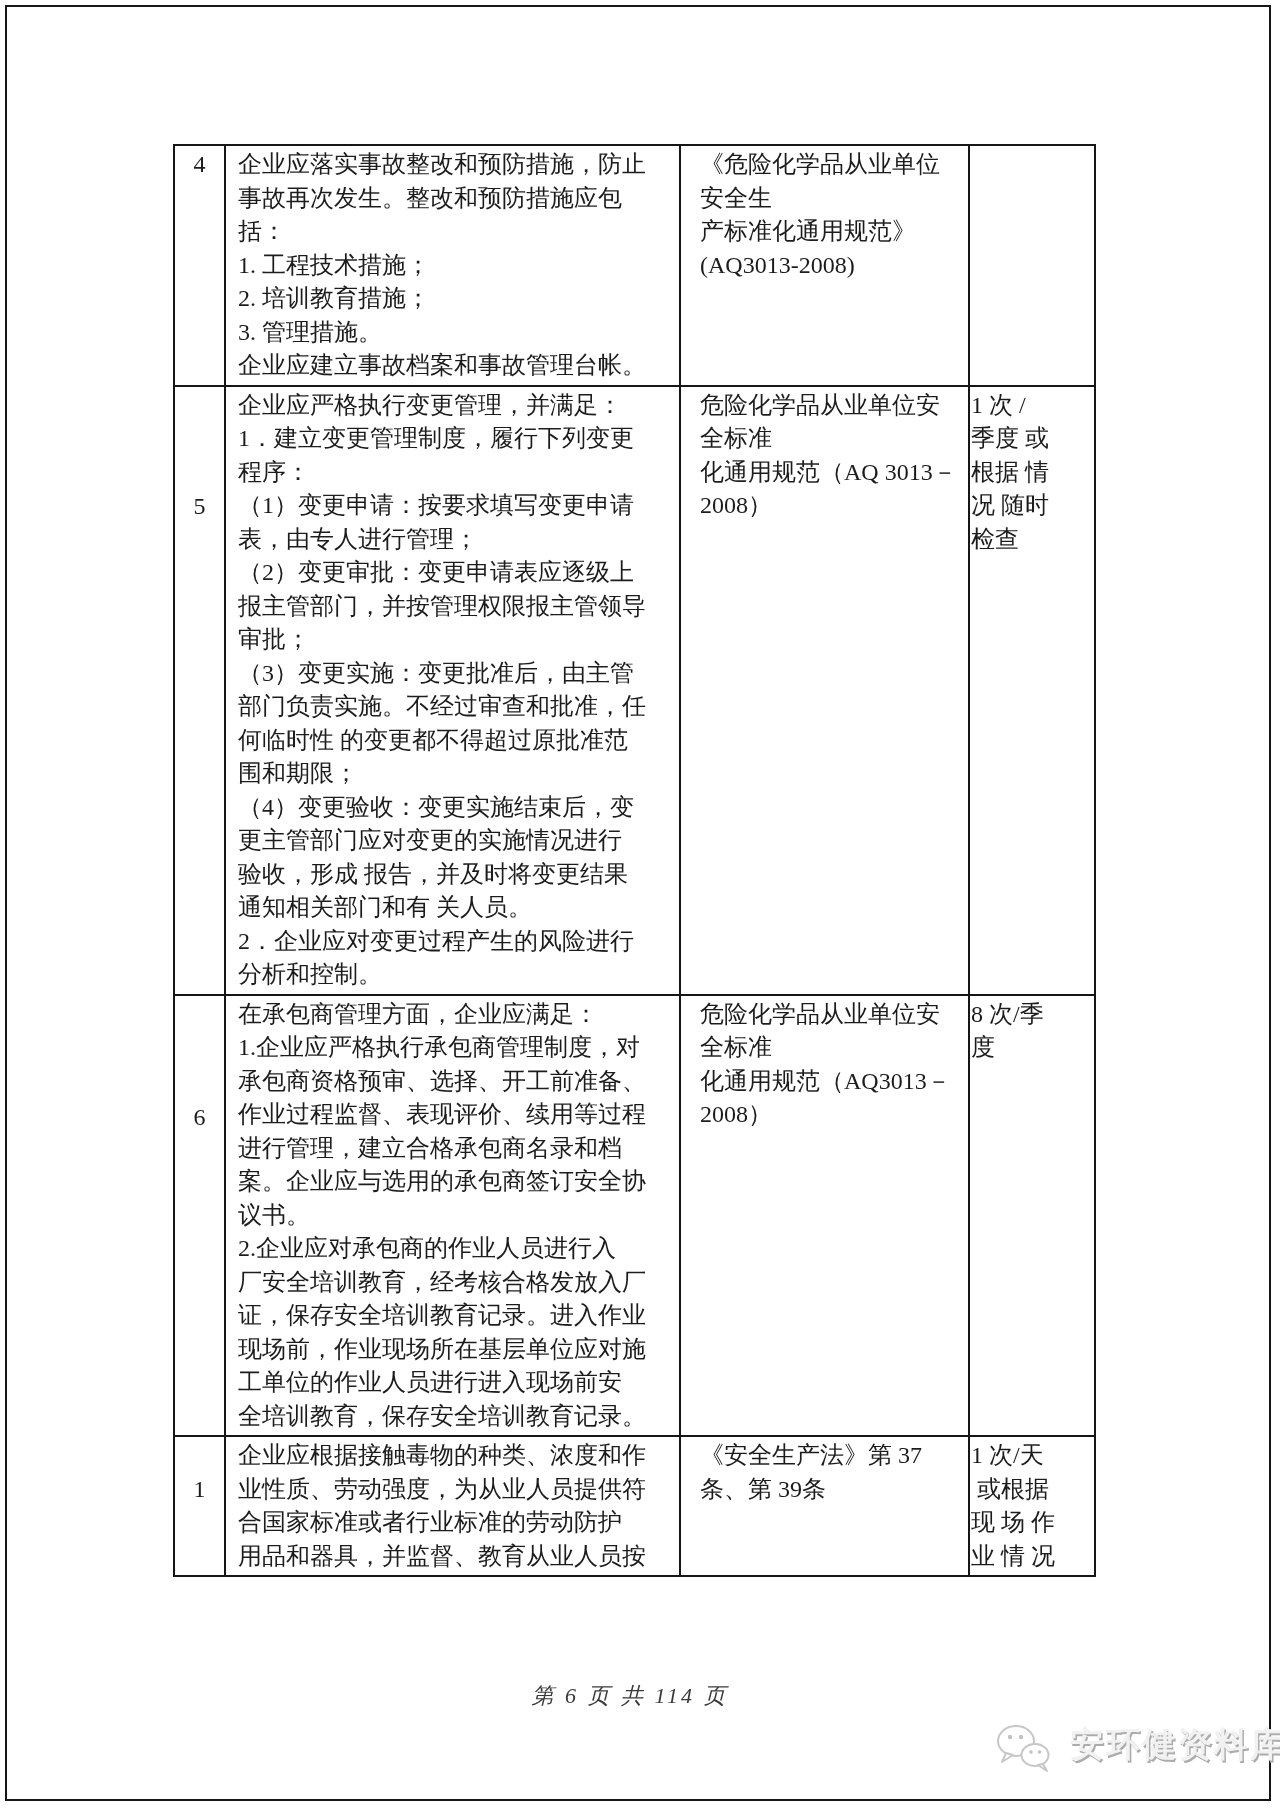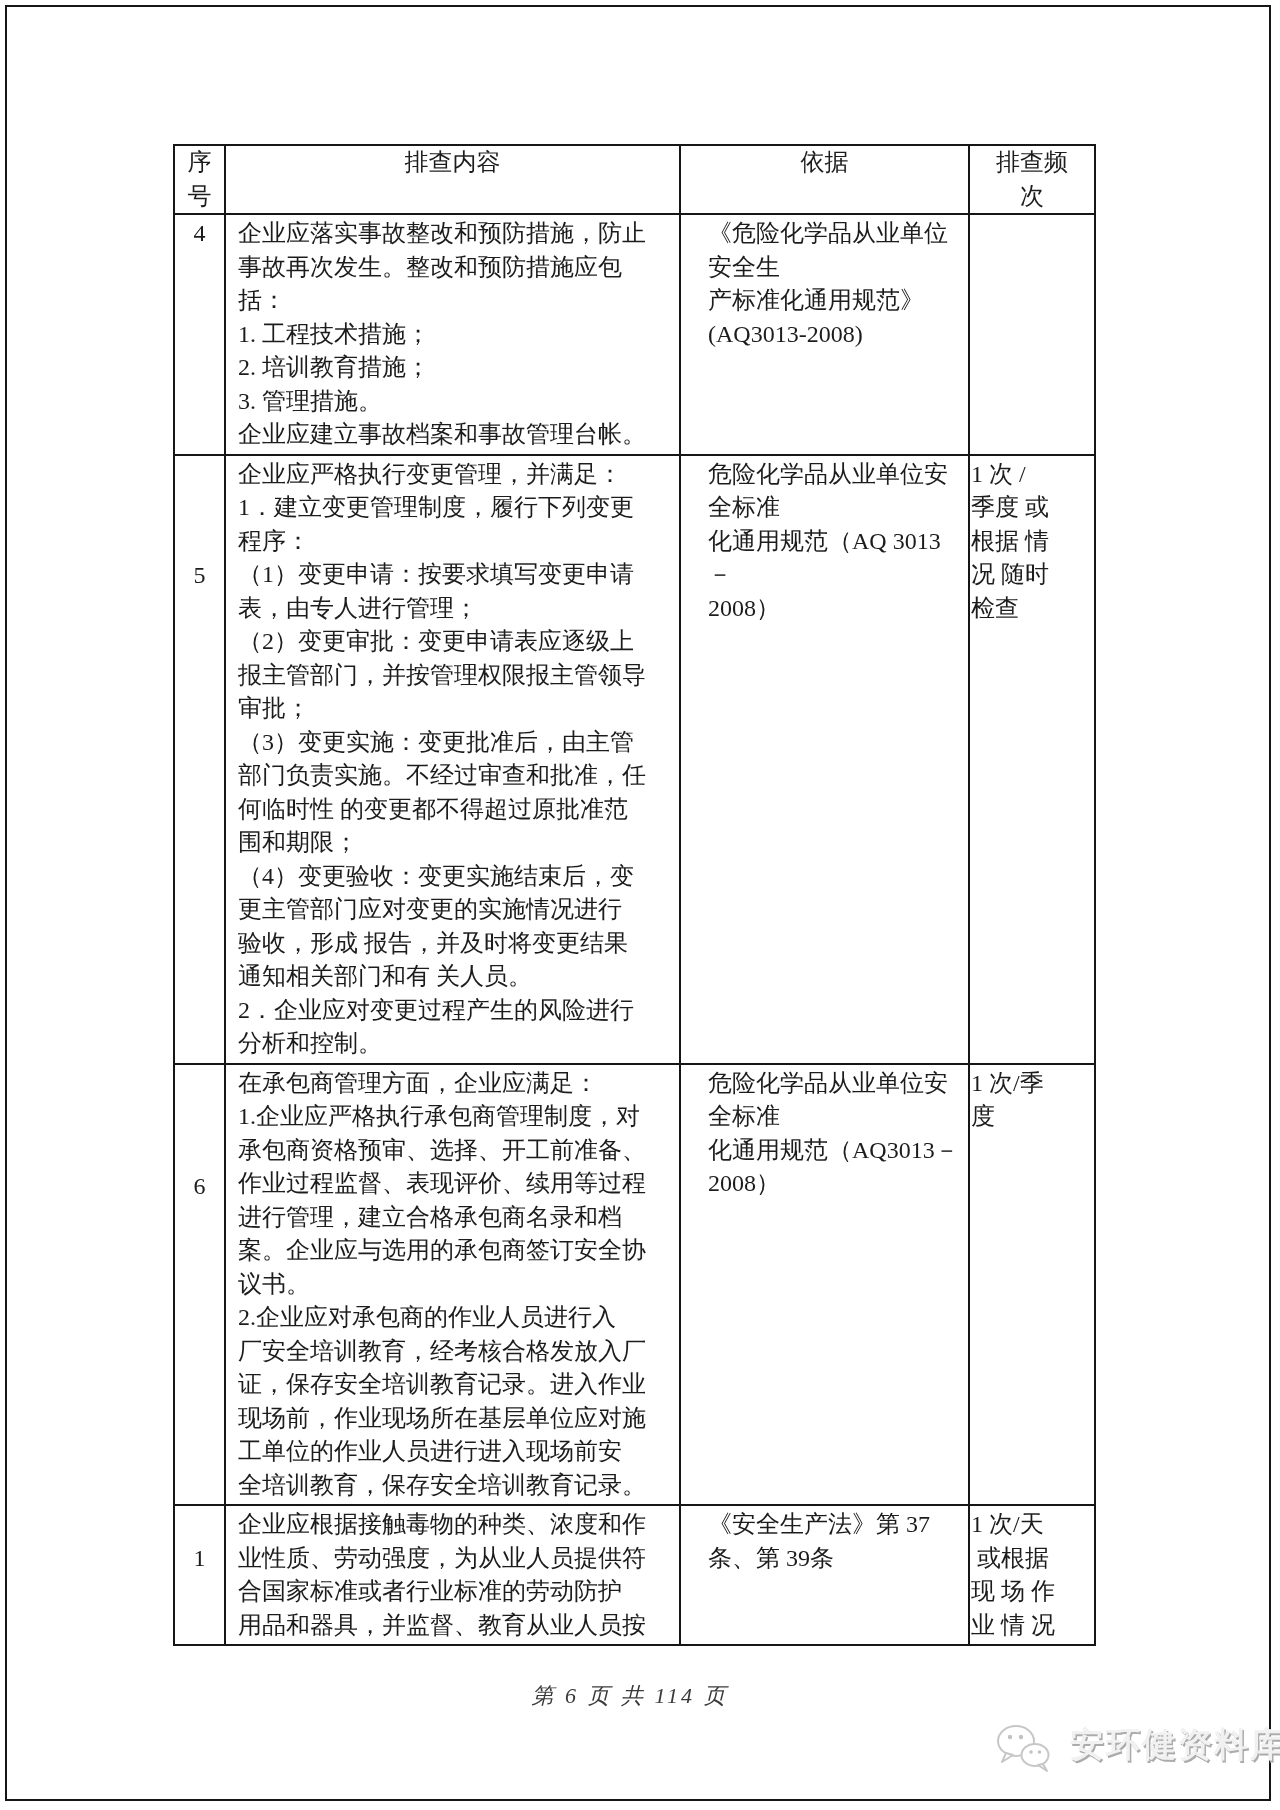--- a/index.html
+++ b/index.html
@@ -22,21 +22,21 @@
     box-sizing:border-box; overflow:hidden;
   }
   th.h { text-align:center; vertical-align:middle; font-weight:bold; font-size:25px; height:68px; padding:0; }
   .vstack1 { display:inline-block; width:1.1em; white-space:normal; }
   .vstack3 { display:inline-block; width:3.2em; white-space:normal; }
   td.no { text-align:center; padding:2px 0 0 0; font-size:25px; }
   td.no.off100 { padding-top:103px; }
   td.no.off105 { padding-top:105px; }
   td.no.off36  { padding-top:36px; }
   td.content { padding:2px 16px 2px 12px; }
-  td.basis   { padding:2px 6px 2px 27px; }
+  td.basis   { padding:2px 6px 2px 19px; }
   td.freq    { padding:2px 4px 2px 1px; }
   .cell-text { white-space:pre-wrap; word-break:break-word; }
   td.section { font-weight:bold; font-size:25px; padding:1px 8px 1px 6px; height:37px; vertical-align:middle; }
   .footer {
     position:absolute; left:0; top:1681px; width:1260px; text-align:center;
     font-size:22px; color:#3a3a3a; letter-spacing:3px;font-style:italic;
   }
   .watermark {
     position:absolute; left:994px; top:1722px; display:flex; align-items:flex-start; gap:18px;
   }
@@ -53,26 +53,20 @@
   <div class="frame"></div>
 
   <table class="checklist">
     <colgroup>
       <col style="width:51px">
         <col style="width:455px">
         <col style="width:289px">
         <col style="width:126px">
     </colgroup>
     <tbody>
-        <tr>
-      <th class="h"><span class="vstack1">序号</span></th>
-      <th class="h"><span>排查内容</span></th>
-      <th class="h"><span>依据</span></th>
-      <th class="h"><span class="vstack3">排查频次</span></th>
-    </tr>
 
     <tr>
       <td class="no">4</td>
       <td class="content">
             <div class="cell-text">企业应落实事故整改和预防措施，防止
 事故再次发生。整改和预防措施应包
 括：
 1. 工程技术措施；
 2. 培训教育措施；
 3. 管理措施。
@@ -143,21 +137,21 @@
 工单位的作业人员进行进入现场前安
 全培训教育，保存安全培训教育记录。</div>
           </td>
       <td class="basis">
             <div class="cell-text">危险化学品从业单位安
 全标准
 化通用规范（AQ3013－
 2008）</div>
           </td>
       <td class="freq">
-            <div class="cell-text">1 次/季
+            <div class="cell-text">8 次/季
 度</div>
           </td>
     </tr>
 
 
     <tr>
       <td class="no off36">1</td>
       <td class="content">
             <div class="cell-text">企业应根据接触毒物的种类、浓度和作
 业性质、劳动强度，为从业人员提供符

